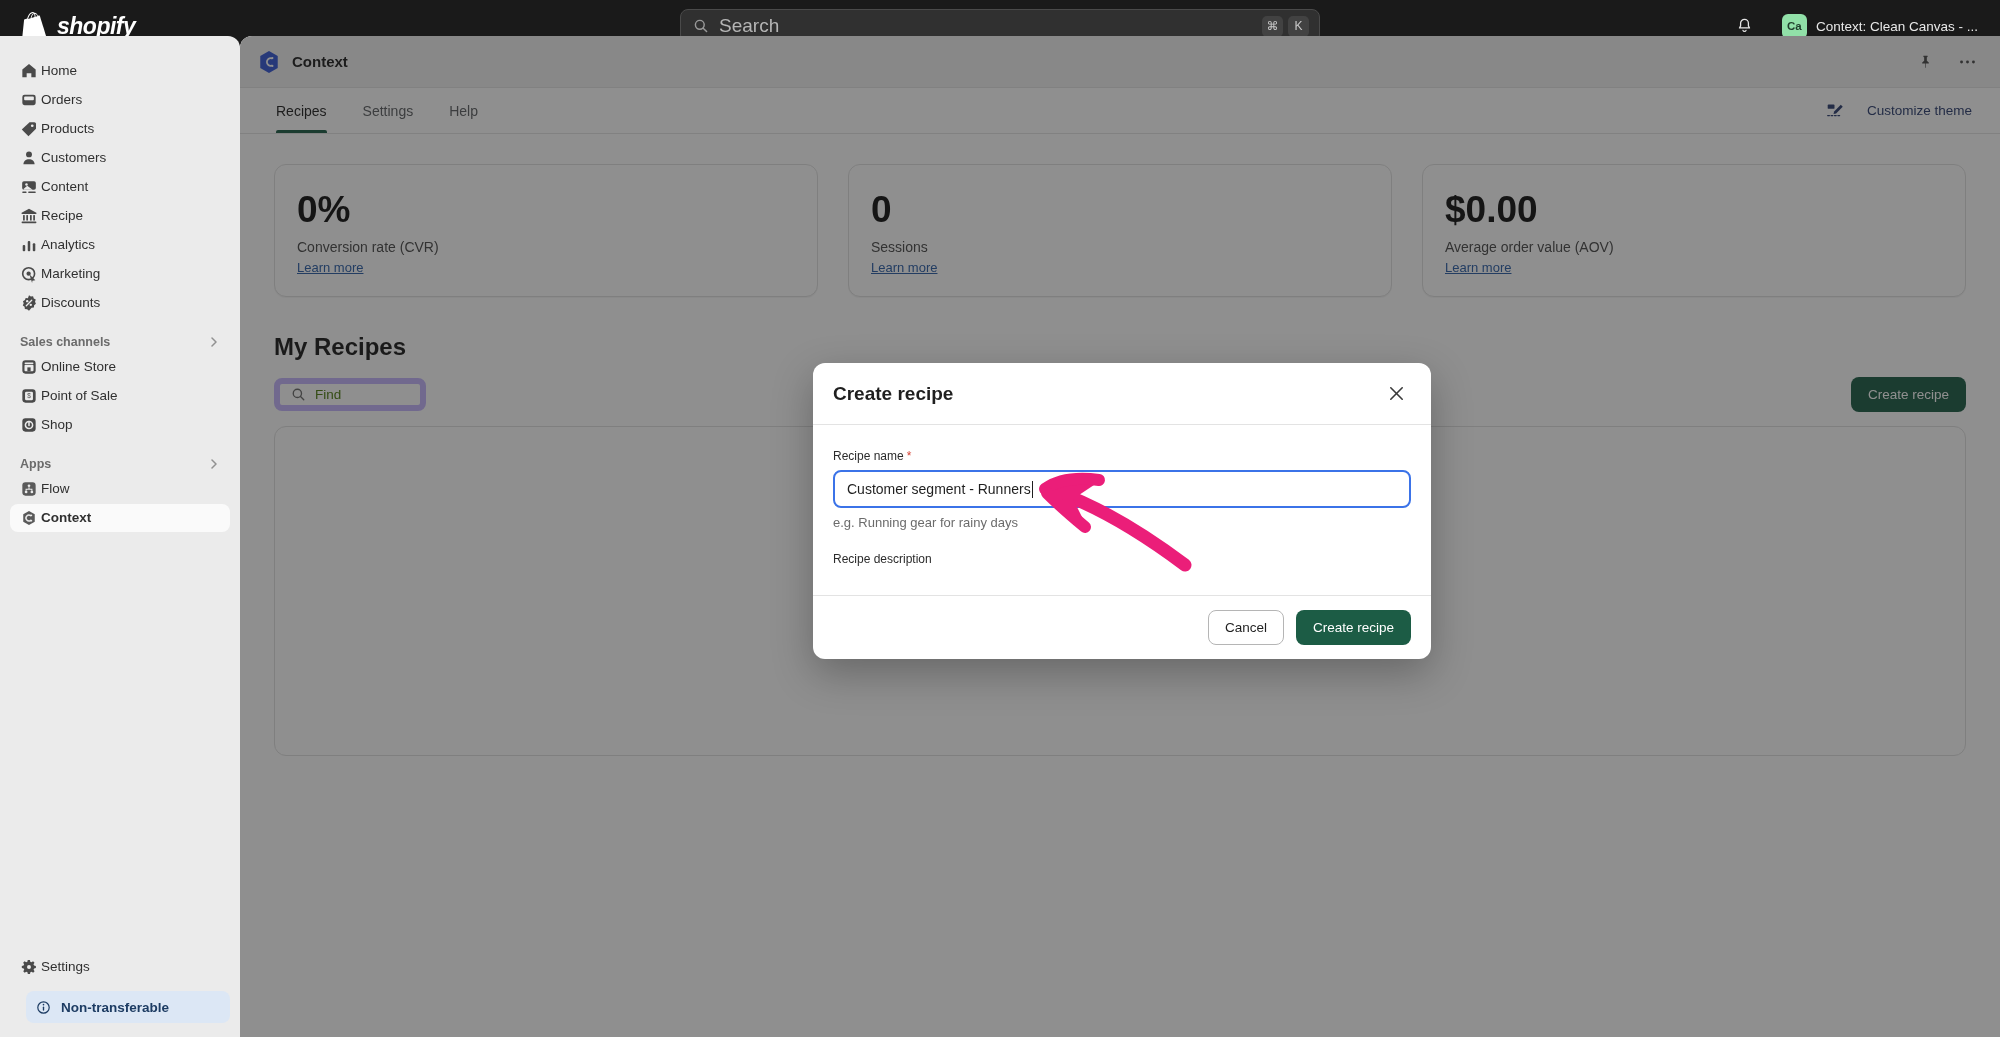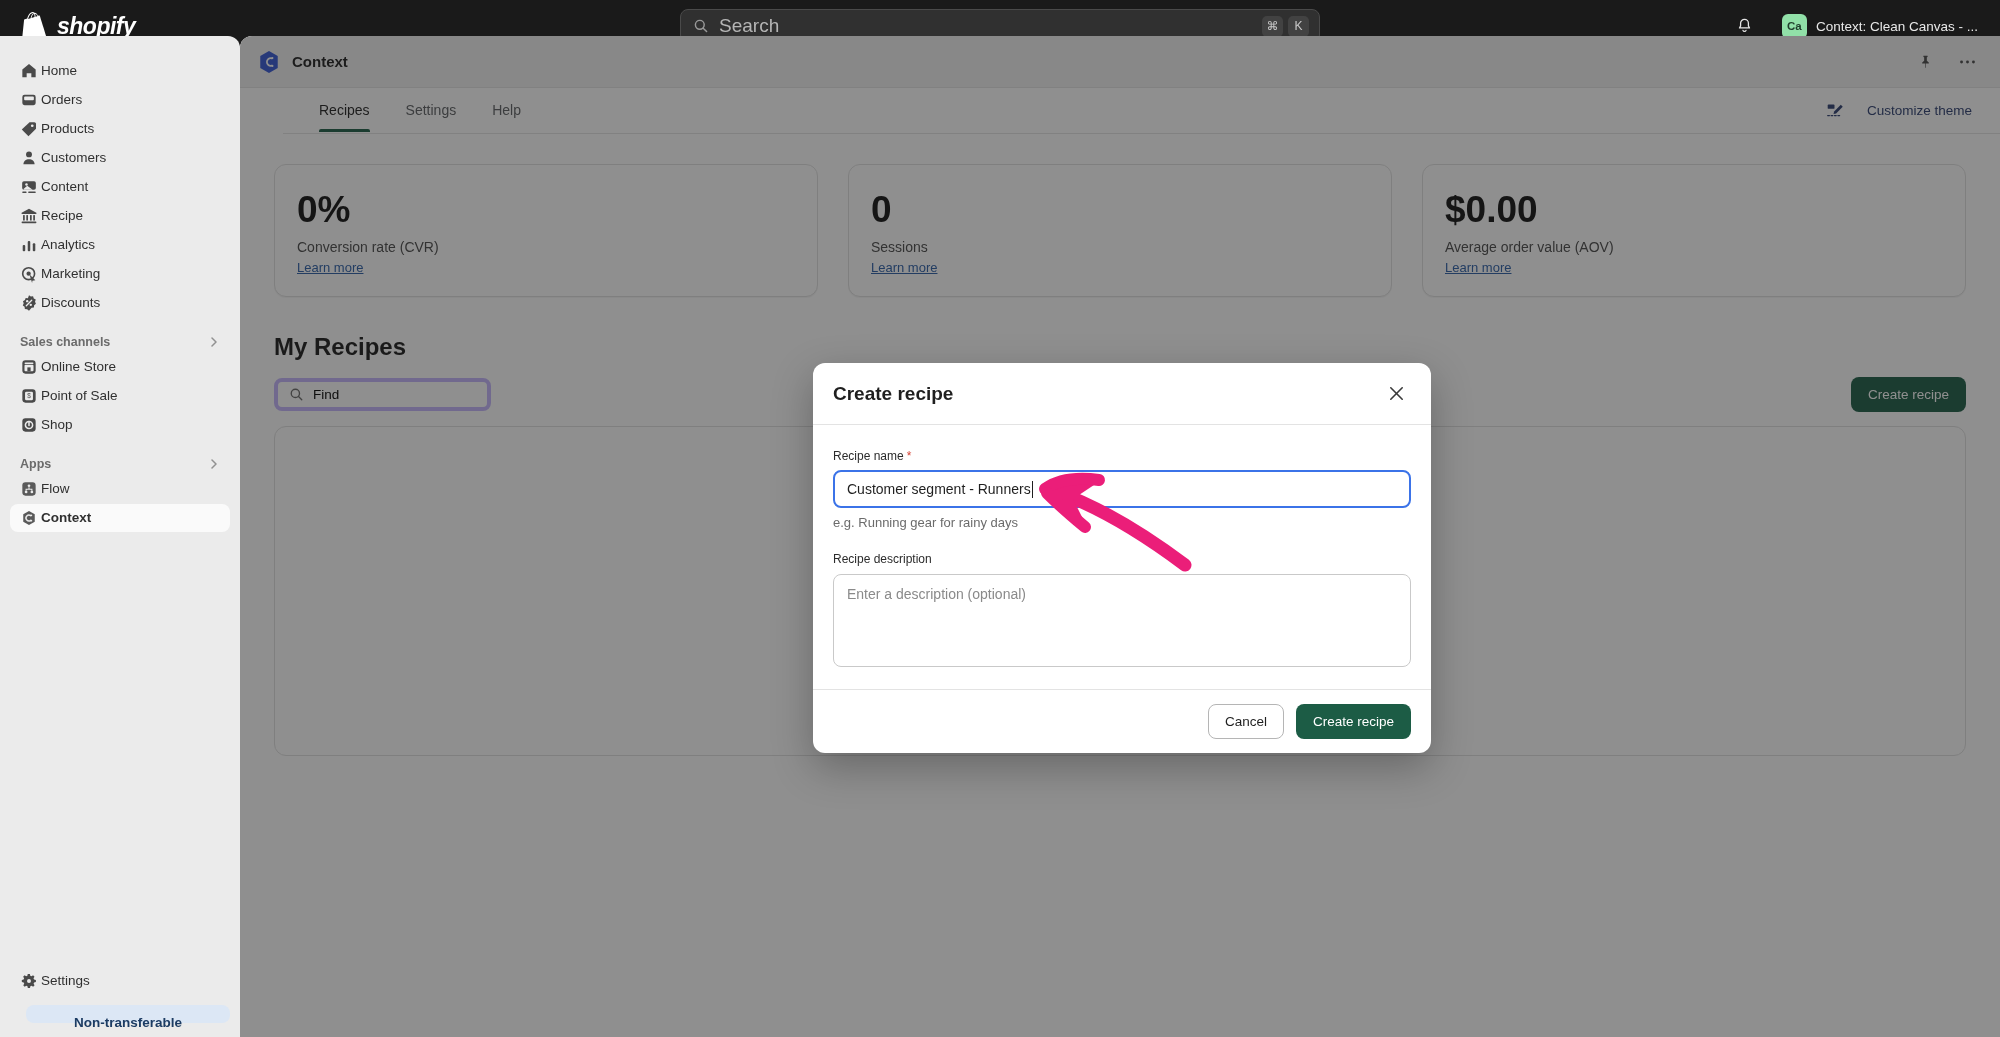--- a/index.html
+++ b/index.html
@@ -86,23 +86,23 @@
     margin: 18px 20px 4px 20px; color: #6b6b6b;
     font-size: 12.5px; font-weight: 600;
   }
   .chev { width: 12px; height: 12px; opacity: .7; }
   .sidebar-bottom {
     position: absolute; bottom: 0; left: 0; width: 240px; padding-bottom: 14px;
   }
   .badge-nontransfer {
     display: flex; align-items: center; gap: 10px;
     margin: 10px 10px 0 26px; padding: 0 10px;
-    height: 18px; border-radius: 8px;
+    height: 32px; border-radius: 8px;
     background: #dce7f5; color: #1d3c63;
-    font-size: 13.5px; font-weight: 600; flex-direction: column;
+    font-size: 13.5px; font-weight: 600;
   }
 
   
   .app-frame {
     position: absolute; left: 240px; top: 36px;
     width: 1760px; height: 1001px;
     background: #f1f1f1;
     border-top-left-radius: 12px;
     overflow: hidden;
   }
@@ -119,23 +119,23 @@
     margin-left: auto; display: flex; align-items: center; gap: 16px;
   }
   .hdr-btn {
     width: 26px; height: 26px; display: flex;
     align-items: center; justify-content: center; border-radius: 6px;
   }
 
   
   .app-body { position: relative; height: 949px; background: #ffffff; }
   .tabs {
-    display: flex; align-items: flex-start; gap: 0;
+    display: flex; align-items: center; gap: 0;
     height: 46px; padding-left: 18px;
-    border-bottom: 1px solid #e3e3e3; background: #ffffff; margin-left: 43px;
+    border-bottom: 1px solid #e3e3e3; background: #ffffff;
   }
   .tab {
     padding: 0 18px; height: 44px; display: flex; align-items: center;
     font-size: 14px; color: #5c5f62; position: relative;
   }
   .tab.active { color: #1f1f1f; font-weight: 500; }
   .tab.active::after {
     content: ""; position: absolute; left: 18px; right: 18px; bottom: 0;
     height: 3px; background: #1c5c45; border-radius: 2px 2px 0 0;
   }
@@ -171,23 +171,23 @@
   .stat-value { font-size: 37px; font-weight: 700; color: #111; line-height: 1.05; }
   .stat-label { font-size: 14px; color: #4a4a4a; margin-top: 9px; }
   .stat-link {
     font-size: 13px; color: #2c5fa8; text-decoration: underline; margin-top: 5px;
     display: inline-block;
   }
 
   .h2 { font-size: 24px; font-weight: 700; color: #1a1a1a; margin-bottom: 16px; }
   .recipes-toolbar { display: flex; align-items: center; justify-content: space-between; }
   .find-box {
-    width: 217px; height: 33px; border: 4px solid #c4b5fd; border-radius: 8px;
+    width: 152px; height: 33px; border: 6px solid #c4b5fd; border-radius: 8px;
     background: #ffffff; display: flex; align-items: center; gap: 9px; padding: 0 11px;
-    font-size: 13.5px; color: #000000;
+    font-size: 13.5px; color: #4d7c0f;
   }
   .btn {
     display: inline-flex; align-items: center; justify-content: center;
     height: 35px; padding: 0 16px; border-radius: 8px;
     font-size: 13.5px; font-weight: 500; border: 1px solid transparent;
   }
   .btn-primary { background: #1c5c45; color: #ffffff; }
   .btn-default { background: #ffffff; color: #1f1f1f; border-color: #b5b5b5; }
 
   .empty-card {
@@ -551,23 +551,20 @@
     <label class="field-label">
       <span>Recipe name</span><span class="req">*</span>
     </label>
     <div class="text-input">
       <span>Customer segment - Runners</span>
         <span class="caretbar"></span>
     </div>
     <div class="help-text">e.g. Running gear for rainy days</div>
 
     <label class="field-label" style="margin-top:22px;">Recipe description</label>
-    <div class="textarea">
-      <span>Enter a description (optional)</span>
-    </div>
   </div>
 
   <div class="modal-foot">
     <button class="btn btn-default">Cancel</button>
     <button class="btn btn-primary">Create recipe</button>
   </div>
 </div>
 
 <svg class="arrow-anno" viewBox="0 0 210 115">
   <path d="M30 26 C 75 42, 120 70, 160 100" fill="none" stroke="#eb1e79" stroke-width="13" stroke-linecap="round"></path>

